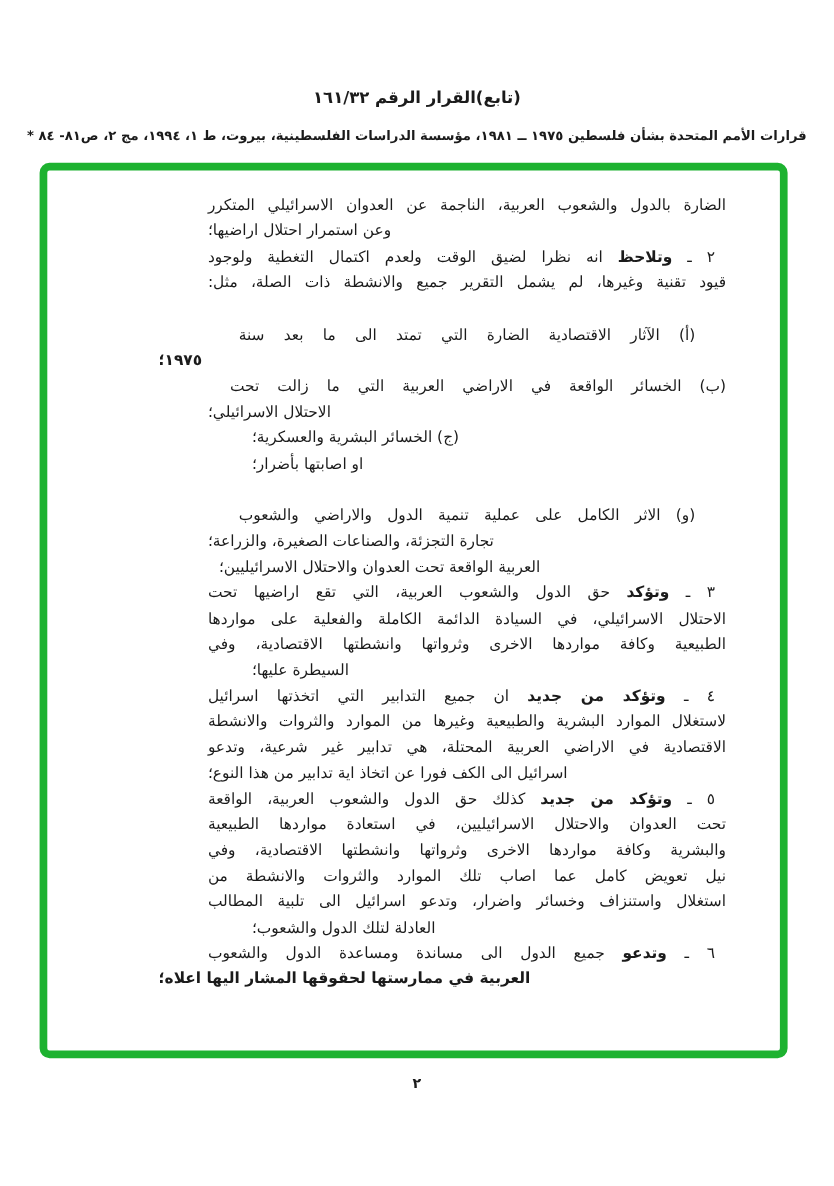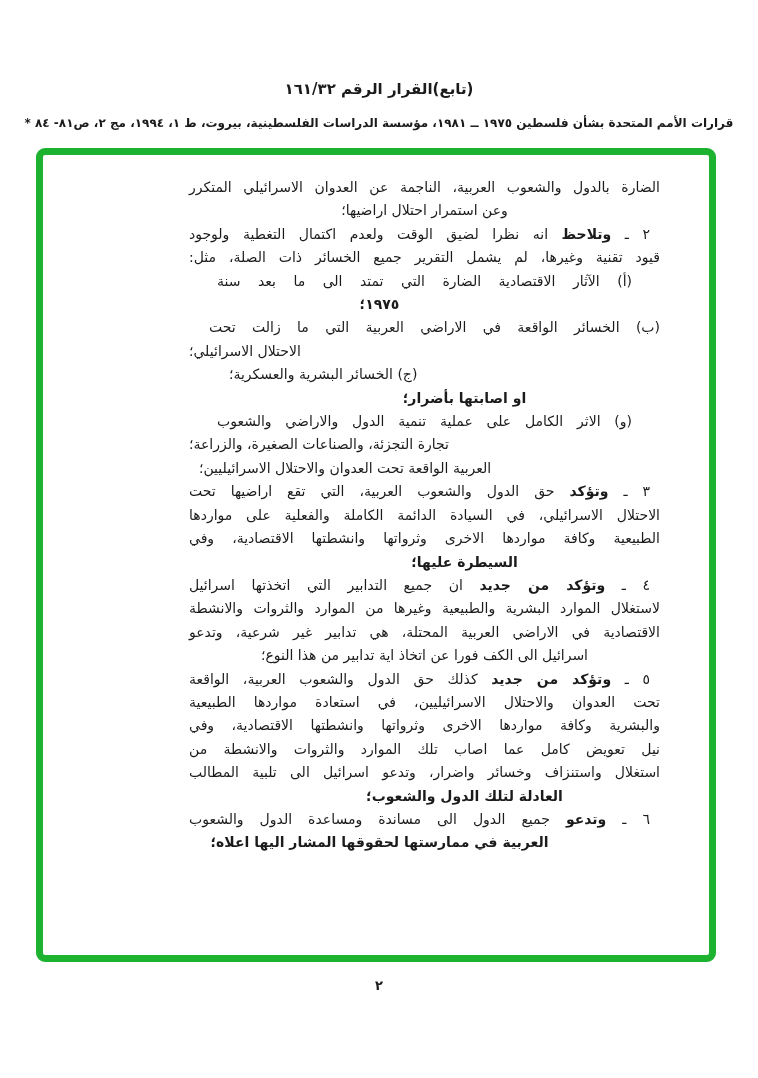--- a/index.html
+++ b/index.html
@@ -17,46 +17,46 @@
     background:transparent;
   }
   .text-col{
     position:absolute;top:176px;left:189px;width:471px;
     direction:rtl;font-size:14px;line-height:23.4px;
   }
   .line{min-height:23.4px;}
   .line .b{font-weight:bold;}
   .full{text-align:justify;text-align-last:justify;}
   .num{text-align:justify;text-align-last:justify;padding-right:10px;}
-  .sub{text-align:justify;text-align-last:justify;padding:0 28px;}
+  .sub{text-align:justify;text-align-last:justify;padding:0 28px;margin-top:24px;}
   .sub2{text-align:justify;text-align-last:justify;padding-right:10px;padding-left:28px;}
   .pl20{padding-left:20px;}
   .pl40{padding-left:40px;}
   .pl10{padding-left:10px;}
-  .center{text-align:center;}
+  .center{text-align:left;}
   .left{text-align:left;}
   .shiftl{transform:translateX(-45px);font-weight:bold;}
-  .shiftr{transform:translateX(40px);font-weight:bold;}
+  .shiftr{transform:translateX(40px);}
   .page-num{position:absolute;top:978px;left:0;right:0;text-align:center;font-size:13px;font-weight:bold;}
 </style>
 </head>
 <body>
 
 <div class="doc-header">
   <div class="doc-title">(تابع)القرار الرقم ١٦١/٣٢</div>
   <div class="doc-source">قرارات الأمم المتحدة بشأن فلسطين ١٩٧٥ ــ ١٩٨١، مؤسسة الدراسات الفلسطينية، بيروت، ط ١، ١٩٩٤، مج ٢، ص٨١- ٨٤ *</div>
 </div>
 
 <div class="green-box"></div>
 
 <div class="text-col">
     <div class="line full"><span>الضارة بالدول والشعوب العربية، الناجمة عن العدوان الاسرائيلي المتكرر</span></div>
     <div class="line center"><span>وعن استمرار احتلال اراضيها؛</span></div>
     <div class="line num"><span>٢ ـ </span><span class="b">وتلاحظ</span><span> انه نظرا لضيق الوقت ولعدم اكتمال التغطية ولوجود</span></div>
-    <div class="line full"><span>قيود تقنية وغيرها، لم يشمل التقرير جميع الخسائر ذات الصلة، مثل:</span></div>
+    <div class="line full"><span>قيود تقنية وغيرها، لم يشمل التقرير جميع والانشطة ذات الصلة، مثل:</span></div>
     <div class="line sub"><span>(أ) الآثار الاقتصادية الضارة التي تمتد الى ما بعد سنة</span></div>
     <div class="line center shiftl"><span>١٩٧٥؛</span></div>
     <div class="line full pl20"><span>(ب) الخسائر الواقعة في الاراضي العربية التي ما زالت تحت</span></div>
     <div class="line left"><span>الاحتلال الاسرائيلي؛</span></div>
     <div class="line left pl40"><span>(ج) الخسائر البشرية والعسكرية؛</span></div>
     <div class="line center shiftr"><span>او اصابتها بأضرار؛</span></div>
     <div class="line sub"><span>(و) الاثر الكامل على عملية تنمية الدول والاراضي والشعوب</span></div>
     <div class="line left"><span>تجارة التجزئة، والصناعات الصغيرة، والزراعة؛</span></div>
     <div class="line left pl10"><span>العربية الواقعة تحت العدوان والاحتلال الاسرائيليين؛</span></div>
     <div class="line num"><span>٣ ـ </span><span class="b">وتؤكد</span><span> حق الدول والشعوب العربية، التي تقع اراضيها تحت</span></div>

